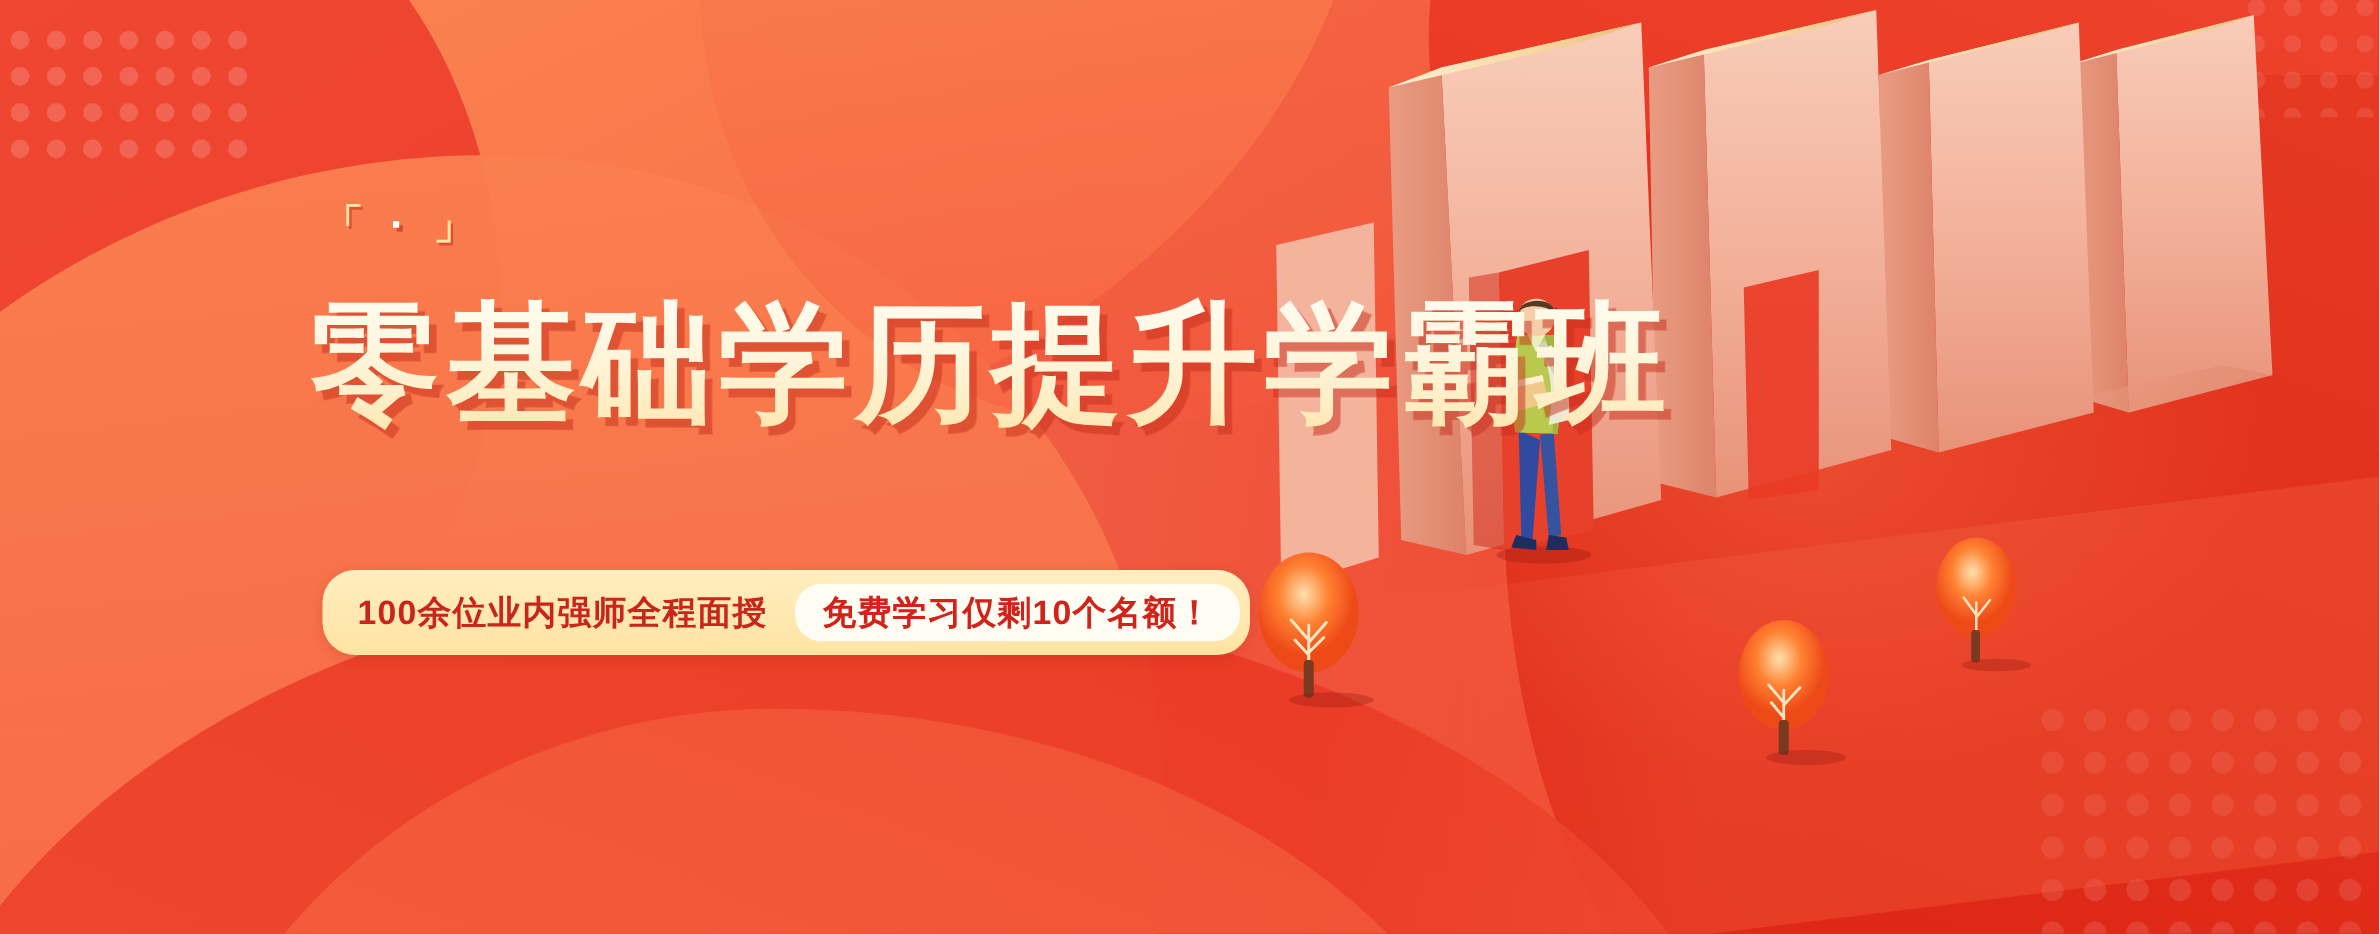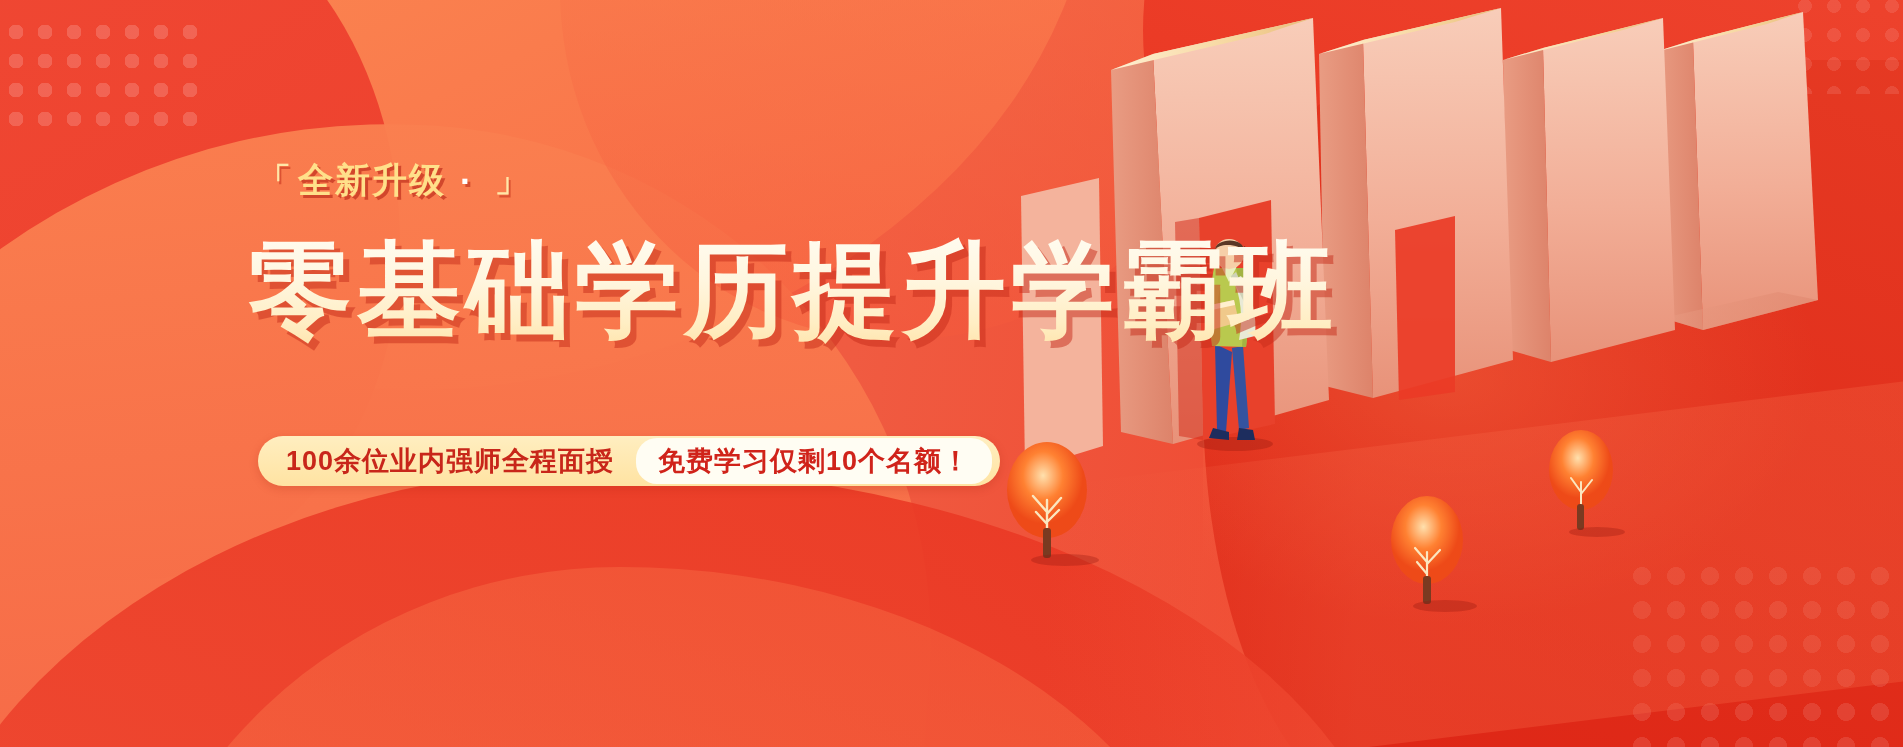--- a/index.html
+++ b/index.html
@@ -99,23 +99,23 @@
     letter-spacing:1px;
   }
   .headline{
     position:absolute;left:248px;top:222px;white-space:nowrap;
     font-size:104px;font-weight:900;letter-spacing:5px;
     background:linear-gradient(180deg,#fffdf4 0%,#fff6df 42%,#ffeec4 72%,#ffdfa0 100%);
     -webkit-background-clip:text;background-clip:text;color:transparent;
     filter:drop-shadow(6px 7px 0 rgba(198,44,26,.50));
   }
   .pillrow{
-    position:absolute;left:258px;top:436px;
+    position:absolute;left:258px;top:456px;
     display:flex;align-items:center;
-    height:50px;border-radius:26px;
+    height:68px;border-radius:26px;
     background:linear-gradient(180deg,#ffeec0 0%,#ffe3a2 100%);
     padding:0 8px 0 28px;box-shadow:0 3px 10px rgba(150,25,12,.18);
   }
   .pill-left{
     color:#c8261a;font-size:27px;font-weight:700;letter-spacing:1px;
     padding-right:22px;white-space:nowrap;
   }
   .pill-right{
     display:flex;align-items:center;height:40px;padding:3px 22px;
     border-radius:21px;background:#fffdf3;
@@ -261,21 +261,20 @@
         <rect x="574" y="504" width="7" height="26" rx="3" fill="#7a3a21"></rect>
         <ellipse cx="594" cy="532" rx="28" ry="5" fill="rgba(150,25,15,.33)"></ellipse>
       </g>
     </svg>
   </div>
 
   <div class="copy">
 
     <div class="subtitle">
       <span class="brk brk-l">「</span>
-      <span class="sub-gold">全新升级</span>
       <span class="sub-dot">·</span>
       <span class="brk brk-r">」</span>
     </div>
 
     <div class="headline">零基础学历提升学霸班</div>
 
     <div class="pillrow">
       <span class="pill-left">100余位业内强师全程面授</span>
       <span class="pill-right">免费学习仅剩10个名额！</span>
     </div>

